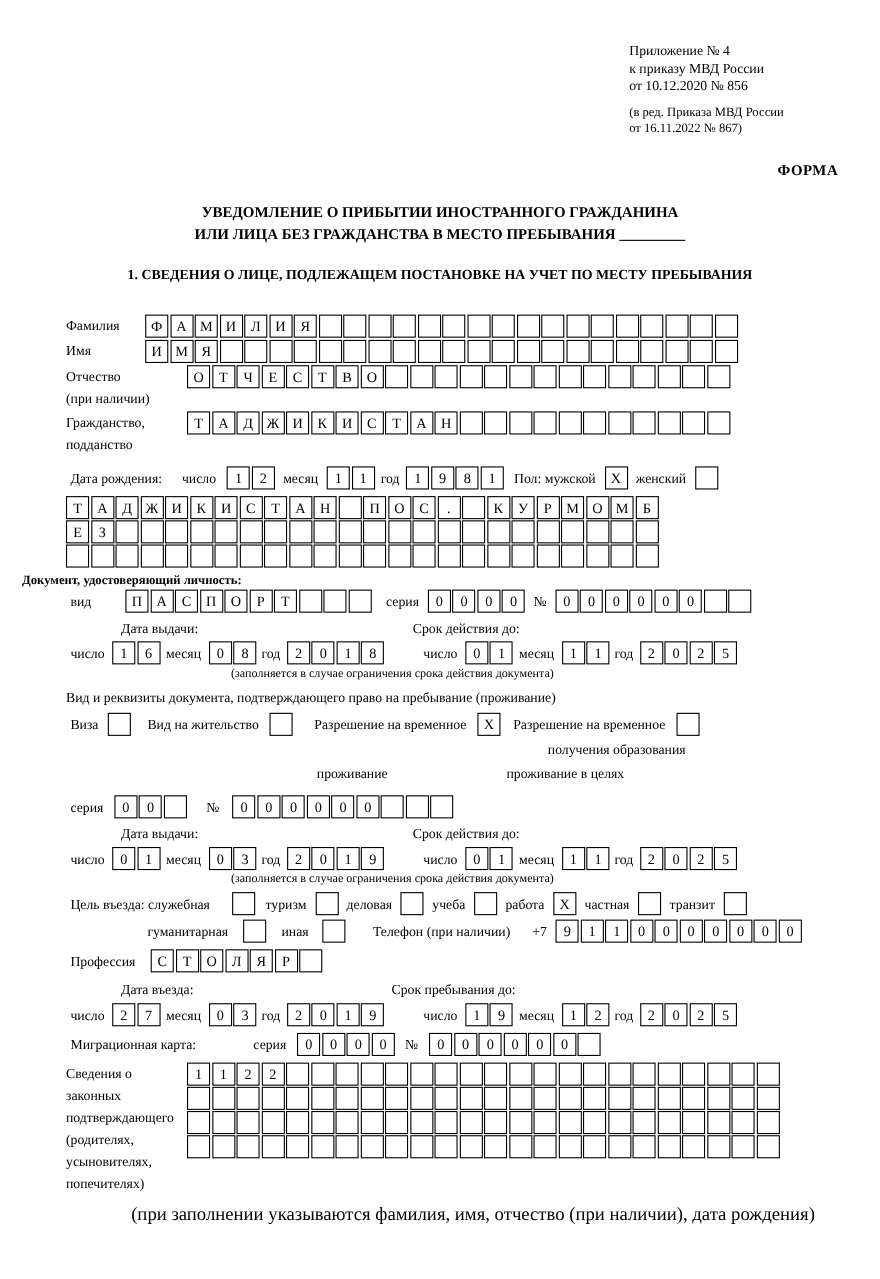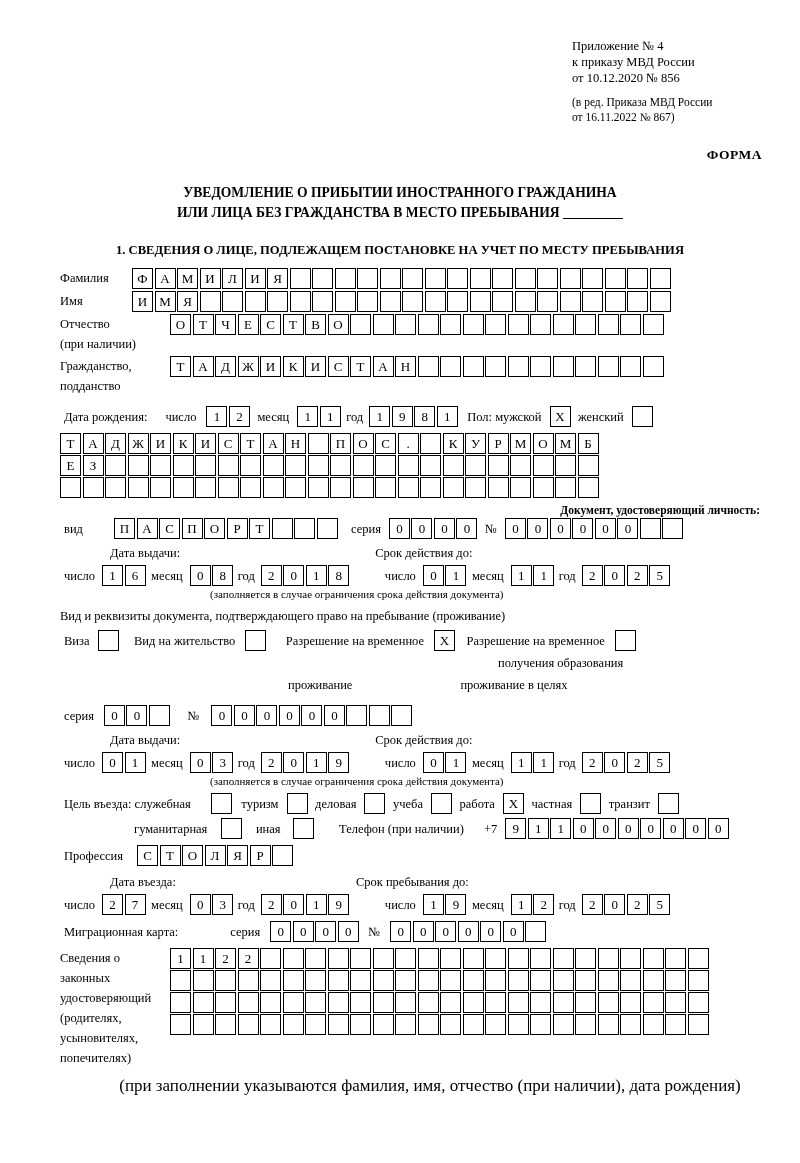--- a/index.html
+++ b/index.html
@@ -67,21 +67,21 @@
     left: 0;
     width: 800px;
     text-align: center;
     font-weight: bold;
     font-size: 12.6px;
   }
 
   
   .body {
     position: absolute;
-    top: 268px;
+    top: 286px;
     left: 60px;
     width: 700px;
     font-size: 12.5px;
   }
   .row {
     display: flex;
     align-items: flex-start;
     margin-bottom: 2px;
   }
   .lbl {
@@ -98,21 +98,21 @@
     border: 1px solid #000;
     margin-right: 1.5px;
     box-sizing: border-box;
     text-align: center;
     font-size: 13px;
     line-height: 19px;
     font-family: "Liberation Serif", serif;
     background: #fff;
   }
   .cap {
-    text-align: right;
+    text-align: left;
     font-weight: bold;
     font-size: 11.5px;
     margin: 6px 0 2px 0;
   }
   .note {
     font-size: 11px;
   }
   .inline { display:flex; align-items:center; }
   .inline .lbl { margin: 0 4px; }
   .mt6 { margin-top: 6px; }
@@ -690,21 +690,21 @@
           <div class="bx">0</div>
           <div class="bx">0</div>
           <div class="bx"></div>
         </div>
     </div>
 
     <div class="row mt6">
       <div style="width:110px" class="multiline">
         <div class="lbl">Сведения о</div>
         <div class="lbl">законных</div>
-        <div class="lbl">удостоверяющий</div>
+        <div class="lbl">подтверждающего</div>
         <div class="lbl">(родителях,</div>
         <div class="lbl">усыновителях,</div>
         <div class="lbl">попечителях)</div>
       </div>
       <div>
         <div class="boxes">
             <div class="bx">1</div>
             <div class="bx">1</div>
             <div class="bx">2</div>
             <div class="bx">2</div>

